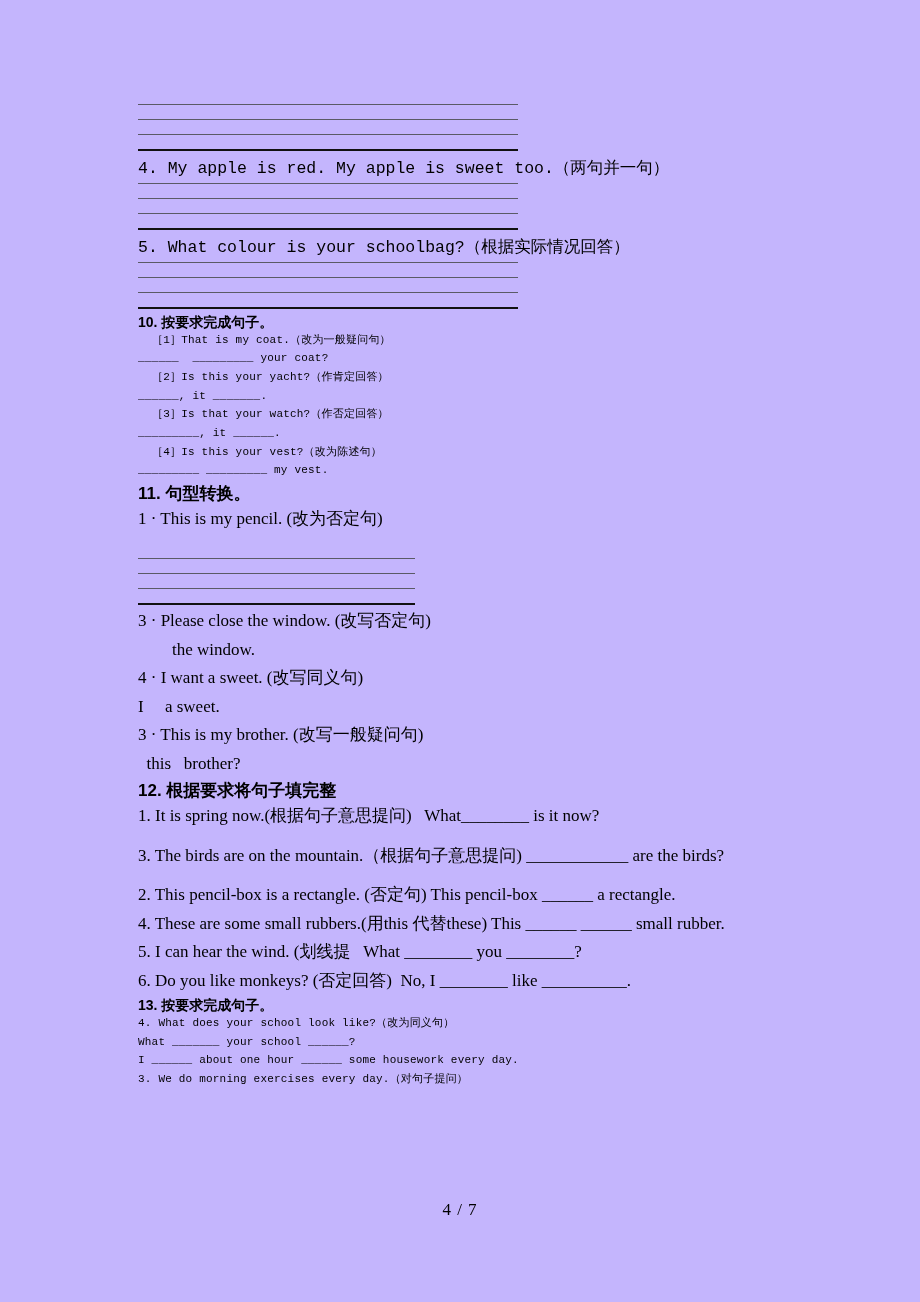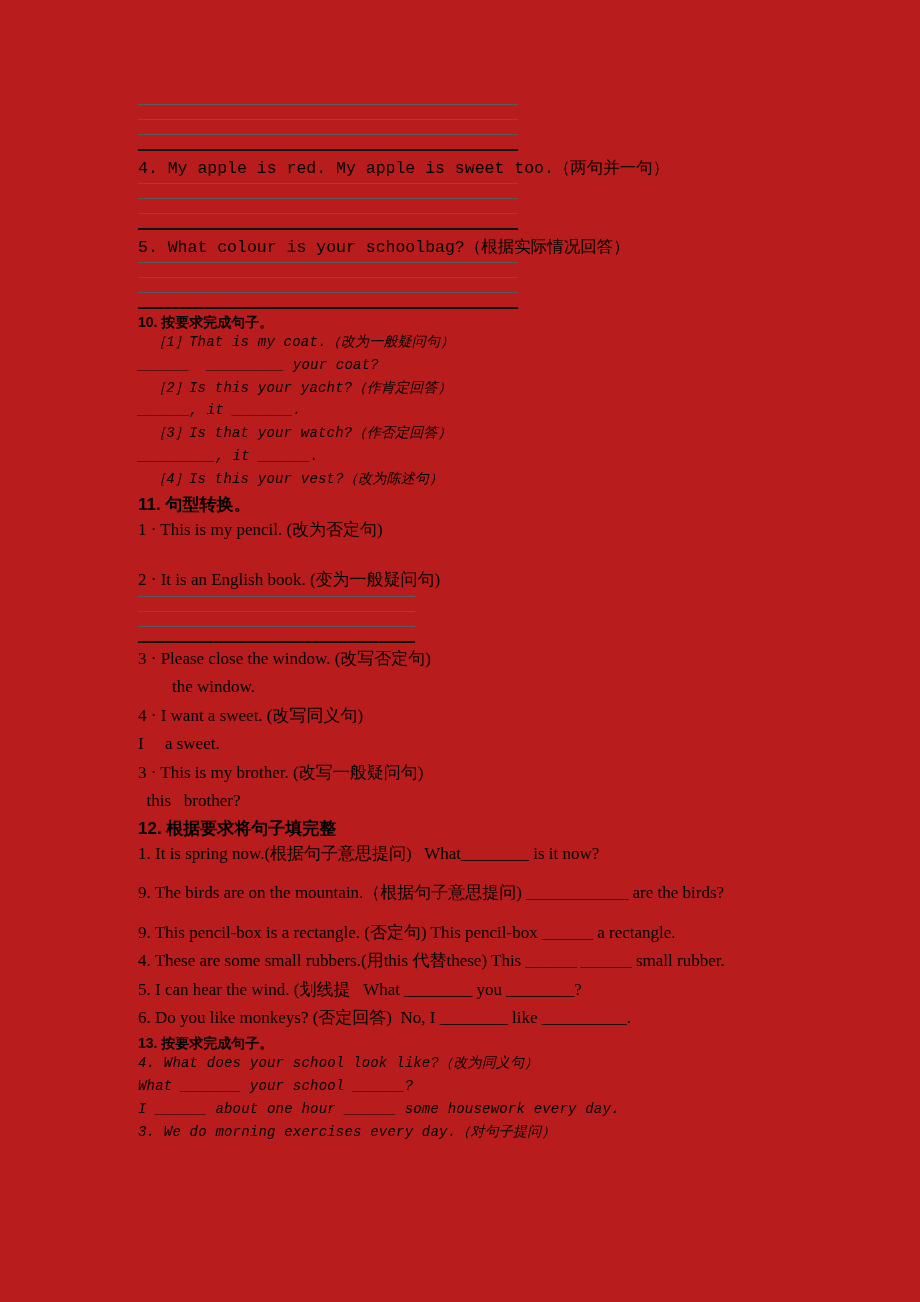--- a/index.html
+++ b/index.html
@@ -4,21 +4,21 @@
 <style>
   html, body {
     margin: 0;
     padding: 0;
     background: #ffffff;
   }
   .page {
     position: relative;
     width: 920px;
     height: 1302px;
-    background: #b91c1c;
+    background: #c4b5fd;
     overflow: hidden;
     font-family: "Liberation Serif", "DejaVu Serif", serif;
     color: #000000;
   }
   .content {
     position: absolute;
     left: 138px;
     top: 104px;
     width: 700px;
   }
@@ -37,25 +37,24 @@
     margin: 0 0 14px 0;
   }
   .rulegroup .rl.last {
     border-top: 2px solid #111111;
     margin-bottom: 0;
   }
 
   
   .mono {
     font-family: "Liberation Mono", "DejaVu Sans Mono", monospace;
-    font-size: 14px;
+    font-size: 11px;
     line-height: 1.42;
     letter-spacing: 0.2px;
     white-space: pre-wrap;
-    font-style: italic;
   }
   .mono-sentence {
     font-family: "Liberation Mono", "DejaVu Sans Mono", monospace;
     font-size: 16.5px;
     line-height: 1.45;
     white-space: pre-wrap;
     margin: 1px 0 2px 0;
   }
 
   
@@ -132,56 +131,57 @@
     <div class="mono indent1 row">［1］That is my coat.（改为一般疑问句）</div>
     <div class="mono row">______  _________ your coat?</div>
 
     <div class="mono indent1 row">［2］Is this your yacht?（作肯定回答）</div>
     <div class="mono row">______, it _______.</div>
 
     <div class="mono indent1 row">［3］Is that your watch?（作否定回答）</div>
     <div class="mono row">_________, it ______.</div>
 
     <div class="mono indent1 row">［4］Is this your vest?（改为陈述句）</div>
+    <div class="mono row">_________ _________ my vest.</div>
 
     <div class="heading serif-h" style="margin-top:1px">11. 句型转换。</div>
 
     <div class="serif row">1 · This is my pencil. (改为否定句)</div>
     <div class="gap-lg"></div>
 
-    <div class="serif row">2 · It is an English book. (变为一般疑问句)</div>
     <div class="rulegroup narrow" style="margin-top:2px">
       <div class="rl"></div>
       <div class="rl"></div>
       <div class="rl"></div>
       <div class="rl last"></div>
     </div>
 
     <div class="serif row" style="margin-top:3px">3 · Please close the window. (改写否定句)</div>
     <div class="serif row">        the window.</div>
 
     <div class="serif row">4 · I want a sweet. (改写同义句)</div>
     <div class="serif row">I     a sweet.</div>
 
     <div class="serif row">3 · This is my brother. (改写一般疑问句)</div>
     <div class="serif row">  this   brother?</div>
 
     <div class="heading serif-h" style="margin-top:3px">12. 根据要求将句子填完整</div>
 
     <div class="serif row-sp">1. It is spring now.(根据句子意思提问)   What________ is it now?</div>
-    <div class="serif row-sp">9. The birds are on the mountain.（根据句子意思提问) ____________ are the birds?</div>
-    <div class="serif row">9. This pencil-box is a rectangle. (否定句) This pencil-box ______ a rectangle.</div>
+    <div class="serif row-sp">3. The birds are on the mountain.（根据句子意思提问) ____________ are the birds?</div>
+    <div class="serif row">2. This pencil-box is a rectangle. (否定句) This pencil-box ______ a rectangle.</div>
     <div class="serif row">4. These are some small rubbers.(用this 代替these) This ______ ______ small rubber.</div>
     <div class="serif row">5. I can hear the wind. (划线提   What ________ you ________?</div>
     <div class="serif row">6. Do you like monkeys? (否定回答)  No, I ________ like __________.</div>
 
     <div class="heading mono-h" style="margin-top:4px">13.  按要求完成句子。</div>
 
     <div class="mono row">4. What does your school look like?（改为同义句）</div>
     <div class="mono row">What _______ your school ______?</div>
 
     <div class="mono row">I ______ about one hour ______ some housework every day.</div>
 
     <div class="mono row">3. We do morning exercises every day.（对句子提问）</div>
 
   </div>
 
+  <div class="pagenum">4 / 7</div>
 </div>
 
 </body></html>

